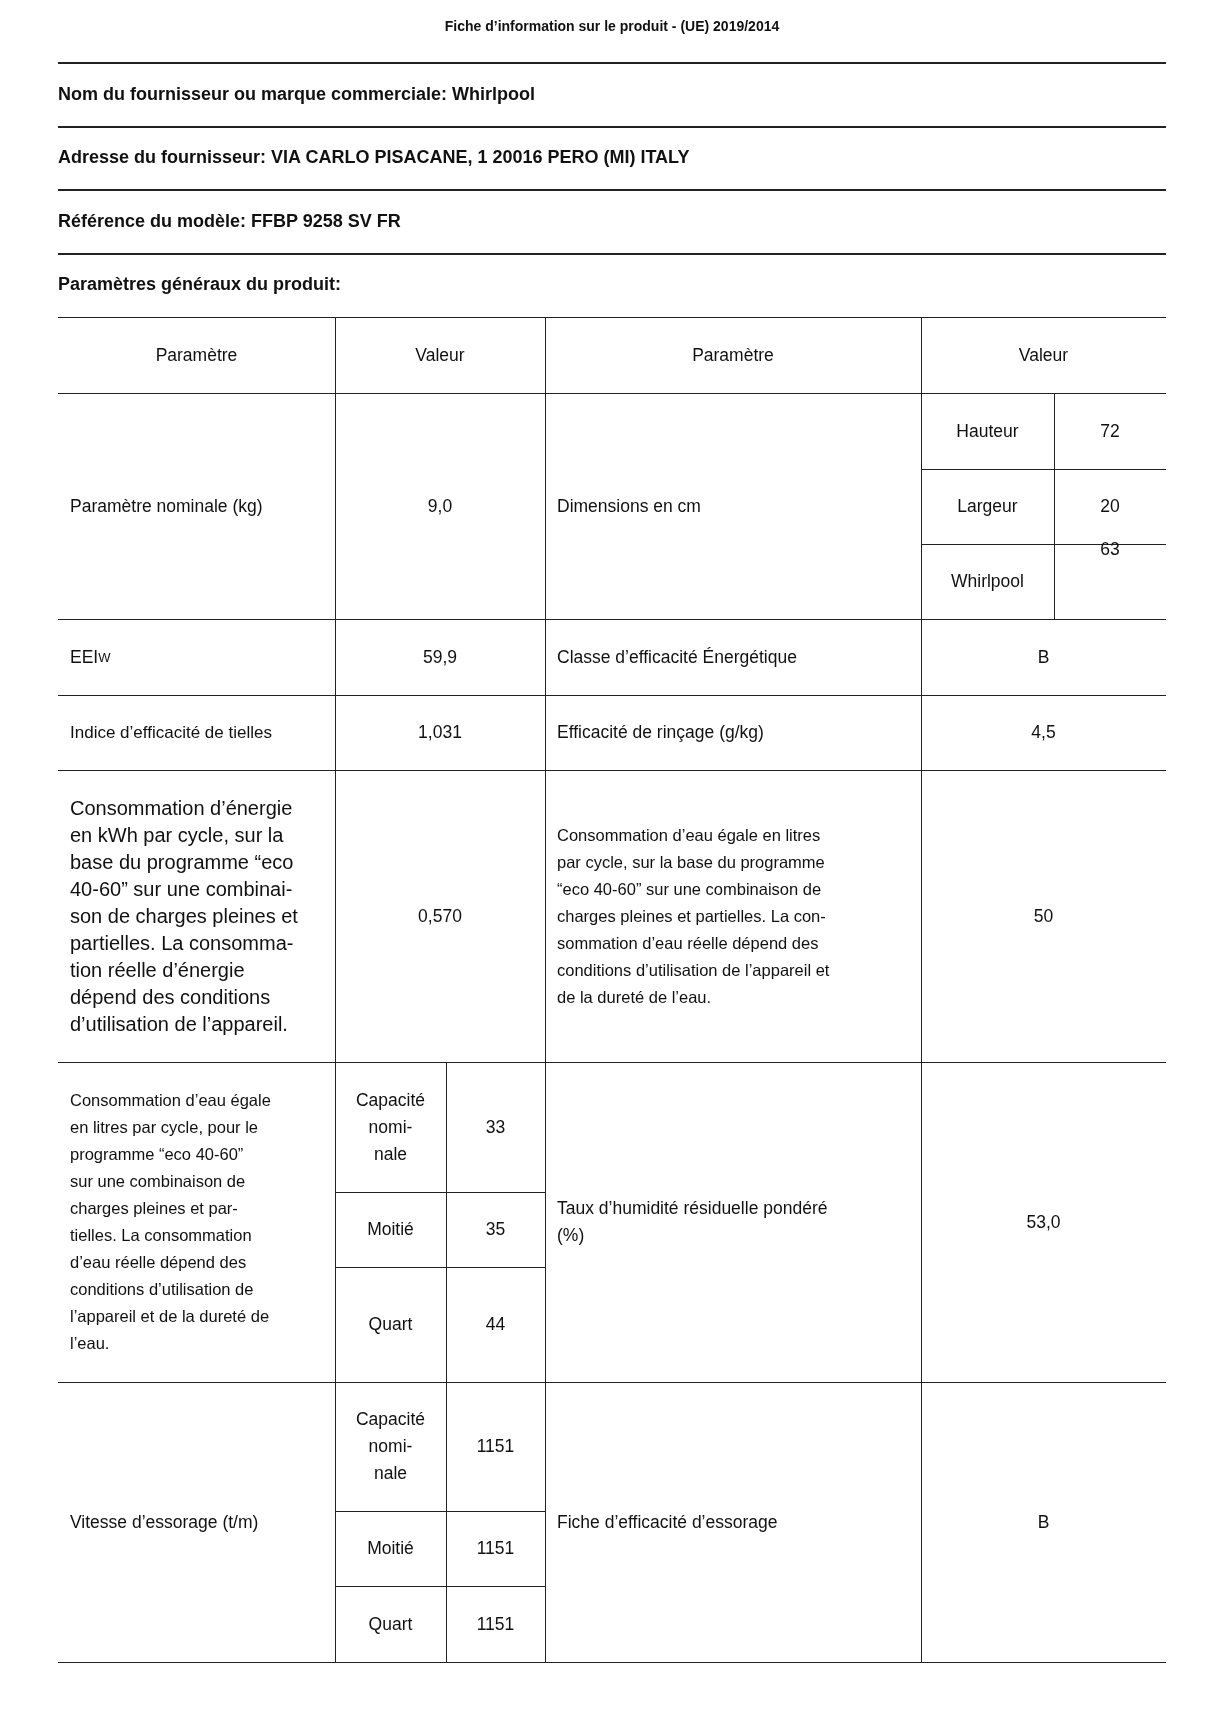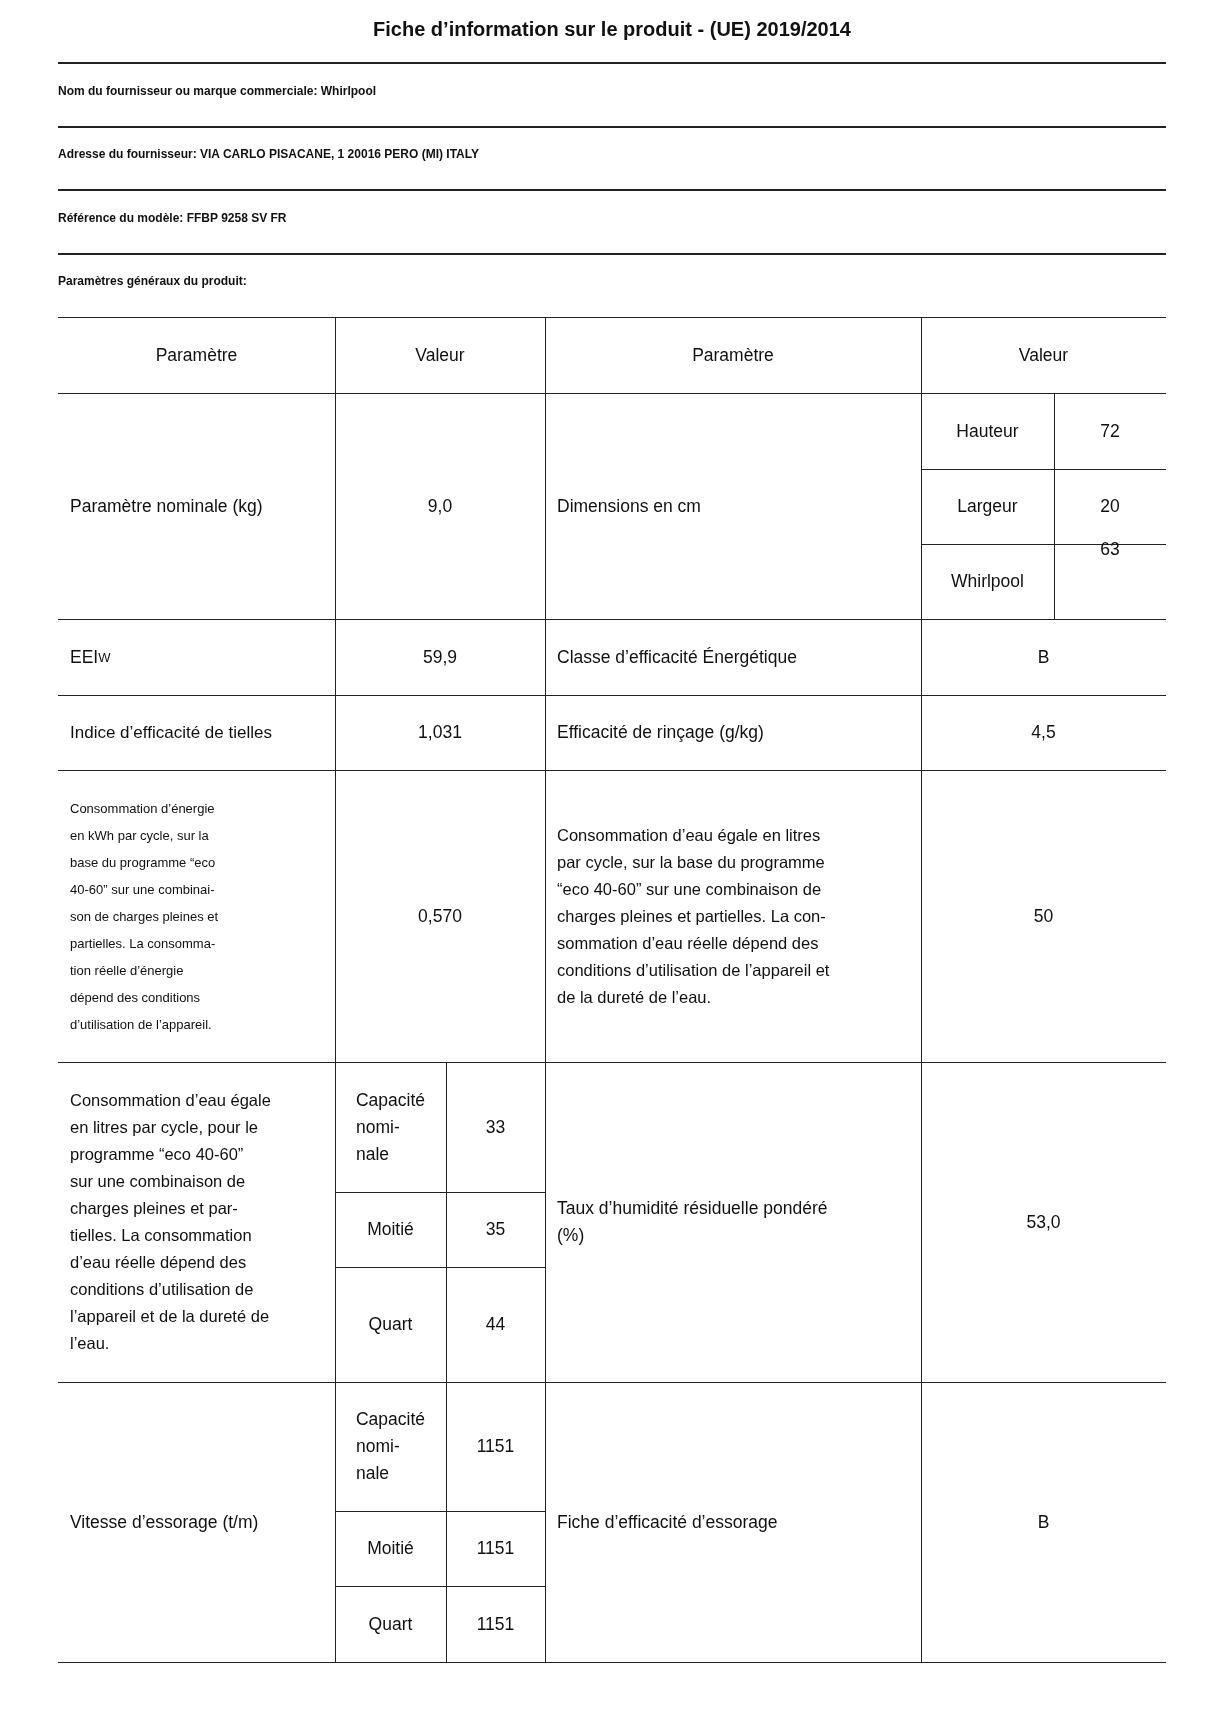--- a/index.html
+++ b/index.html
@@ -1,26 +1,26 @@
 <!DOCTYPE html>
 <html><head>
 <meta charset="utf-8">
 <style>
   html, body { margin: 0; padding: 0; background: #ffffff; }
   body { width: 1224px; height: 1731px; position: relative; overflow: hidden;
          font-family: "Liberation Sans", "DejaVu Sans", sans-serif; color: #111; }
   .title { position: absolute; left: 0; width: 1224px; top: 18px; text-align: center;
-           font-weight: bold; font-size: 20px; }
+           font-weight: bold; font-size: 14px; }
   .hrule { position: absolute; left: 58px; width: 1108px; height: 0; border-top: 2px solid #222; }
-  .info { position: absolute; left: 58px; font-weight: bold; font-size: 12px; text-align: right; }
+  .info { position: absolute; left: 58px; font-weight: bold; font-size: 18px; text-align: right; }
   .vl { position: absolute; width: 0; border-left: 1.6px solid #222; }
   .hl { position: absolute; height: 0; border-top: 1.6px solid #222; }
   .cell { position: absolute; display: flex; align-items: center; font-size: 17.5px; line-height: 27px;
           box-sizing: border-box; }
-  .c { justify-content: center; }
+  .c { justify-content: center; text-align: center; }
   .l { justify-content: flex-start; text-align: left; padding-left: 12px; }
   .ml { white-space: pre-line; }
   sub.w { font-size: 13px; vertical-align: -4px; }
 </style>
 </head>
 <body>
 
 <div class="title">Fiche d’information sur le produit - (UE) 2019/2014</div>
 <div class="hrule" style="top:62px"></div>
 <div class="info" style="top:84px">Nom du fournisseur ou marque commerciale: Whirlpool</div>
@@ -79,21 +79,21 @@
 </div>
 <div class="cell c" style="left:335px;width:210px;top:619px;height:76px">59,9</div>
 <div class="cell l" style="left:545px;width:376px;top:619px;height:76px">Classe d’efficacité Énergétique</div>
 <div class="cell c" style="left:921px;width:245px;top:619px;height:76px">B</div>
 
 <div class="cell l" style="left:58px;width:277px;top:695px;height:75px;font-size:17px">Indice d’efficacité de tielles</div>
 <div class="cell c" style="left:335px;width:210px;top:695px;height:75px">1,031</div>
 <div class="cell l" style="left:545px;width:376px;top:695px;height:75px">Efficacité de rinçage (g/kg)</div>
 <div class="cell c" style="left:921px;width:245px;top:695px;height:75px">4,5</div>
 
-<div class="cell l ml" style="left:58px;width:277px;top:770px;height:292px;font-size:13px">Consommation d’énergie
+<div class="cell l ml" style="left:58px;width:277px;top:770px;height:292px;font-size:20px">Consommation d’énergie
 en kWh par cycle, sur la
 base du programme “eco
 40-60” sur une combinai-
 son de charges pleines et
 partielles. La consomma-
 tion réelle d’énergie
 dépend des conditions
 d’utilisation de l’appareil.</div>
 <div class="cell c" style="left:335px;width:210px;top:770px;height:292px">0,570</div>
 <div class="cell l ml" style="left:545px;width:376px;top:770px;height:292px;font-size:16.5px">Consommation d’eau égale en litres

